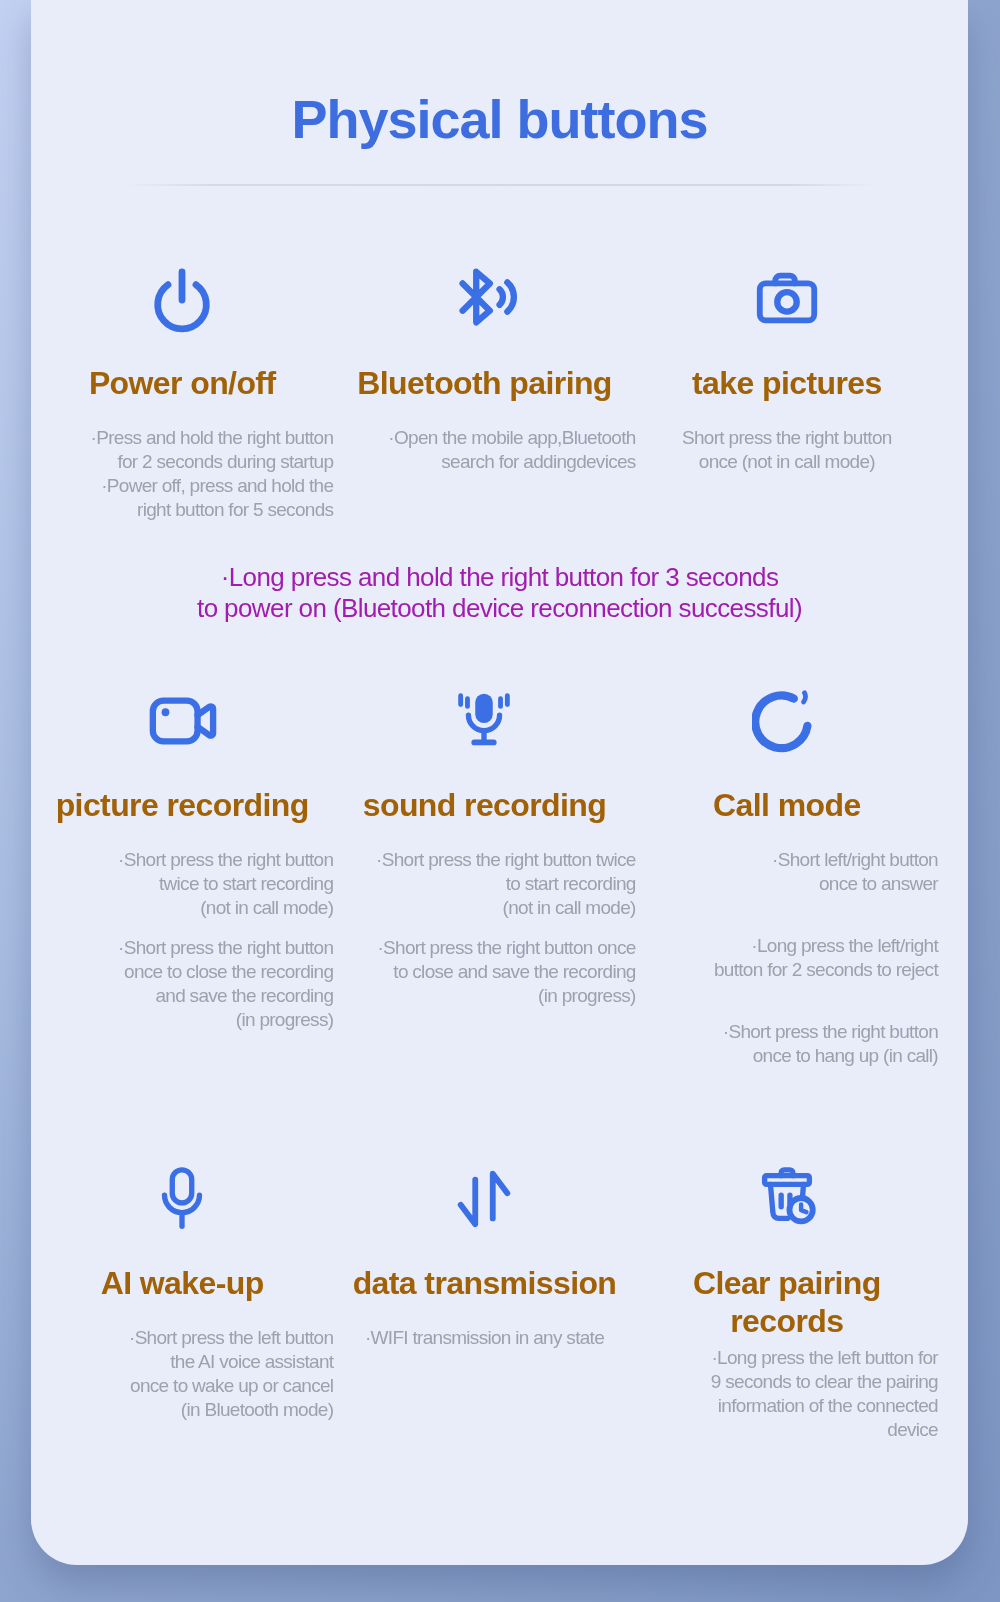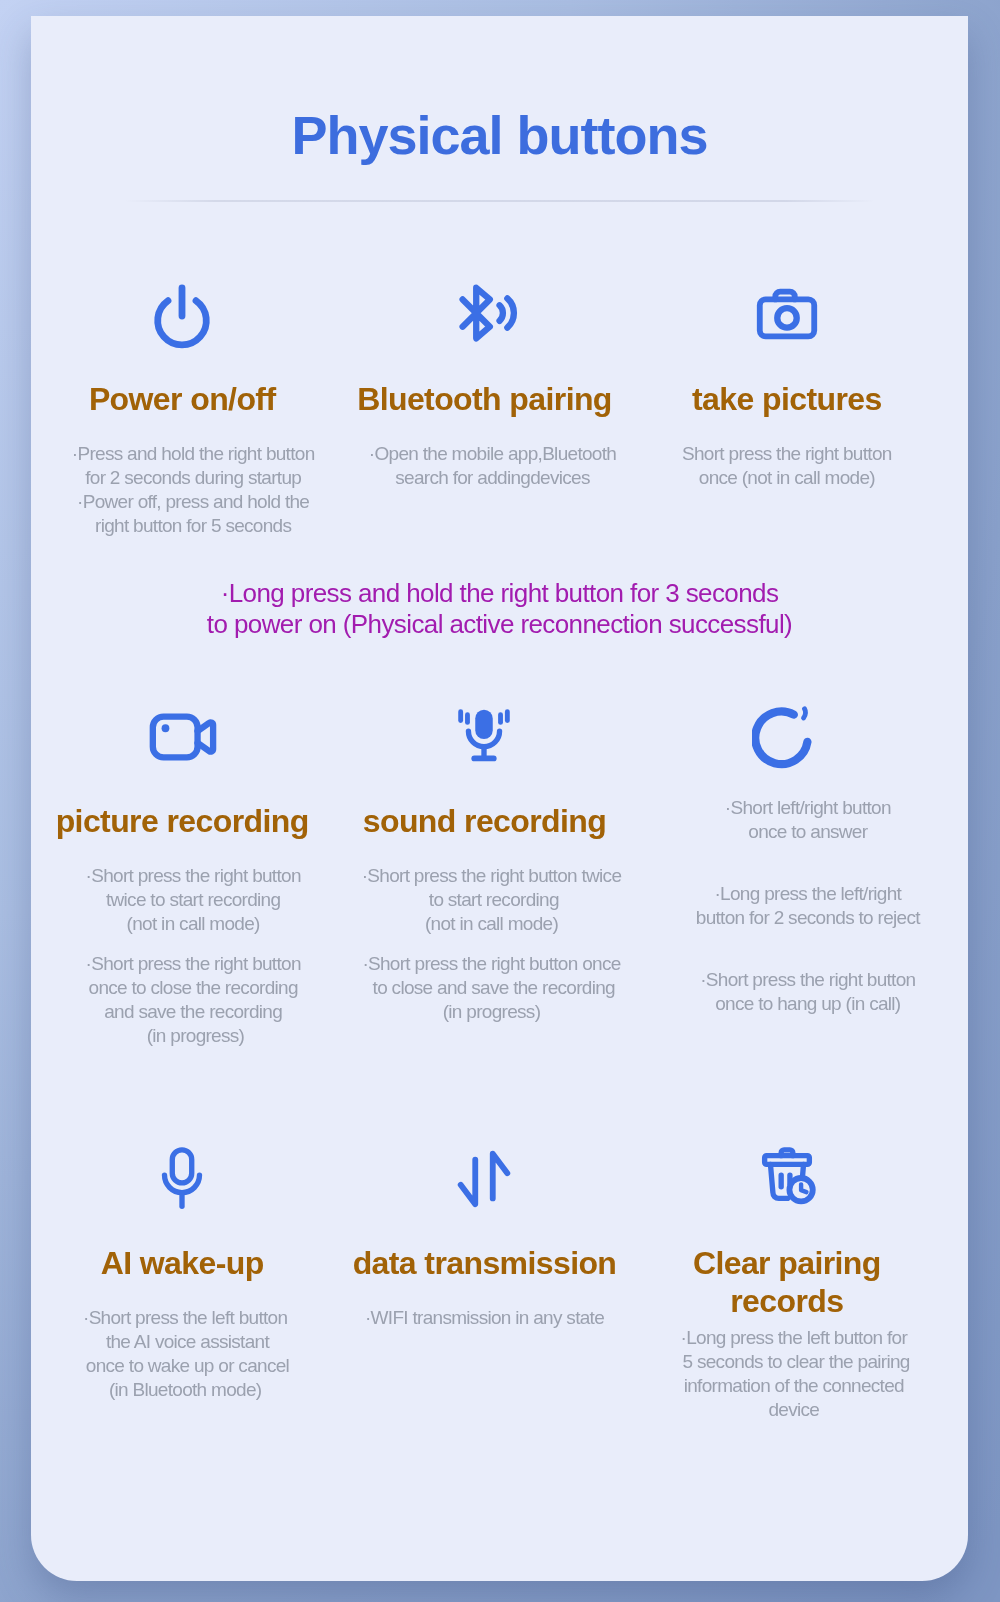--- a/index.html
+++ b/index.html
@@ -2,21 +2,21 @@
 <html><head>
 <meta charset="utf-8">
 <style>
   html,body{margin:0;padding:0;}
   body{
     width:1000px;height:1602px;overflow:hidden;position:relative;
     background:radial-gradient(150% 150% at 0% 0%, #c3d2f3 0%, #aabee2 38%, #8aa1cb 70%, #7e96c3 92%);
     font-family:"Liberation Sans","DejaVu Sans",sans-serif;
   }
   .card{
-    position:absolute;left:31px;top:16px;width:937px;height:1565px;
+    position:absolute;left:31px;top:0;width:937px;height:1565px;
     background:#e9edfa;border-radius:0 0 46px 46px;
     box-shadow:0 18px 38px rgba(50,70,120,.30);
   }
   .page-title{
     margin:0;padding-top:88px;text-align:center;
     font-size:54px;font-weight:bold;color:#3d6dde;letter-spacing:-1px;line-height:62px;
   }
   .divider{
     margin:34px auto 0;width:750px;height:2px;border-radius:1px;
     background:linear-gradient(90deg,rgba(200,206,228,0) 0%,#d4d9e9 12%,#d2d7e8 88%,rgba(200,206,228,0) 100%);
@@ -25,21 +25,21 @@
   .row1{margin-top:78px}
   .row2{margin-top:62px}
   .row3{margin-top:96px}
   .icon{height:70px;display:flex;align-items:center;justify-content:center;}
   .icon svg{height:70px;width:auto;display:block;}
   .feature-title{
     margin:30px 0 0;text-align:center;
     font-size:32px;font-weight:bold;color:#a16207;letter-spacing:-0.6px;line-height:38px;
   }
   .body{
-    margin-top:24px;font-size:19px;line-height:24px;color:#9ba1af;letter-spacing:-0.7px;text-align:center;
+    margin-top:24px;font-size:19px;line-height:24px;color:#9ba1af;letter-spacing:-0.7px;text-align:right;
   }
   .line{white-space:pre;}
   .note{
     margin-top:40px;text-align:center;
     font-size:26px;line-height:31px;color:#a21caf;letter-spacing:-0.6px;
   }
 </style>
 </head>
 <body>
 
@@ -102,21 +102,21 @@
           <div class="para">
             <div class="line">Short press the right button</div>
             <div class="line">once (not in call mode)</div>
           </div>
         </div>
       </div>
     </div>
 
   <div class="note">
     <div class="note-line">·Long press and hold the right button for 3 seconds</div>
-    <div class="note-line">to power on (Physical active reconnection successful)</div>
+    <div class="note-line">to power on (Bluetooth device reconnection successful)</div>
   </div>
 
   <div class="grid row2">
       <div class="cell">
         <div class="icon">
           <svg viewBox="0 0 72 72">
             <g fill="none" stroke="#3b6fe5" stroke-width="6.5" stroke-linecap="round" stroke-linejoin="round">
       <rect x="6" y="15" width="46" height="42" rx="11"></rect>
       <path d="M52 30 L64 21.5 a2.5 2.5 0 0 1 4 2 V48.5 a2.5 2.5 0 0 1 -4 2 L52 42"></path>
       <circle cx="19" cy="27" r="4" fill="#3b6fe5" stroke="none"></circle>
@@ -169,20 +169,21 @@
       </div>
       <div class="cell">
         <div class="icon">
           <svg viewBox="0 0 72 72">
             <g fill="none" stroke="#3b6fe5" stroke-linecap="round">
       <path d="M43 13 A27 27 0 1 0 57 41" stroke-width="8.5"></path>
       <path d="M54 7 c1.8 3.2 1.2 6.5 -1 9.5" stroke-width="5"></path>
             </g>
           </svg>
         </div>
+        <h2 class="feature-title">Call mode</h2>
         <div class="body" style="padding-left: 42px;">
           <div class="para">
             <div class="line">·Short left/right button</div>
             <div class="line">once to answer</div>
           </div>
           <div class="para" style="margin-top: 38px;">
             <div class="line">·Long press the left/right</div>
             <div class="line">button for 2 seconds to reject</div>
           </div>
           <div class="para" style="margin-top: 38px;">
@@ -241,20 +242,20 @@
               <path d="M39 32 V41"></path>
       <circle cx="50.5" cy="47" r="12" fill="#e9edfa" stroke-width="6"></circle>
       <path d="M50.5 41.5 V47.5 L56 49.5" stroke-width="4.5"></path>
             </g>
           </svg>
         </div>
         <h2 class="feature-title" style="max-width: 250px; margin: 30px auto 4px;">Clear pairing records</h2>
         <div class="body" style="padding-left: 14px; margin-top: 6px;">
           <div class="para">
             <div class="line">·Long press the left button for</div>
-            <div class="line"> 5 seconds to clear the pairing</div>
+            <div class="line"> 9 seconds to clear the pairing</div>
             <div class="line">information of the connected</div>
             <div class="line">device</div>
           </div>
         </div>
       </div>
     </div>
 </div>
 
 </body></html>

